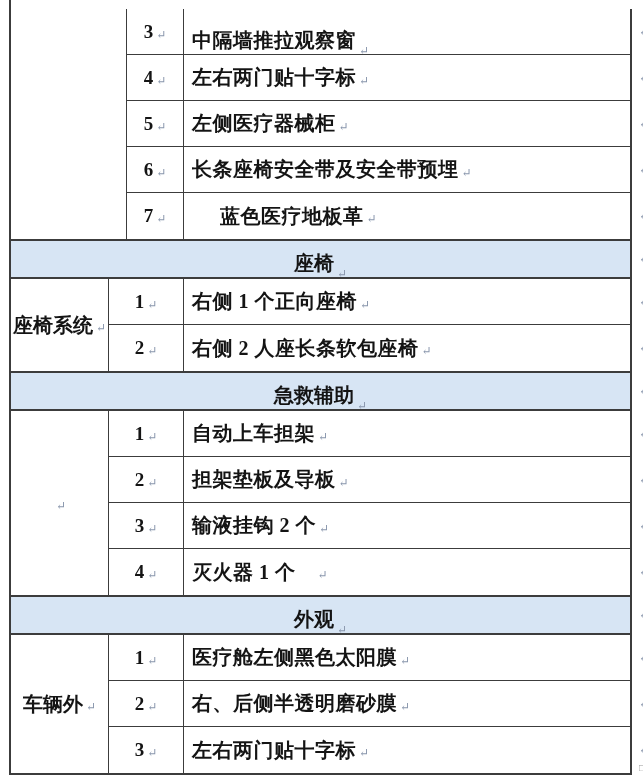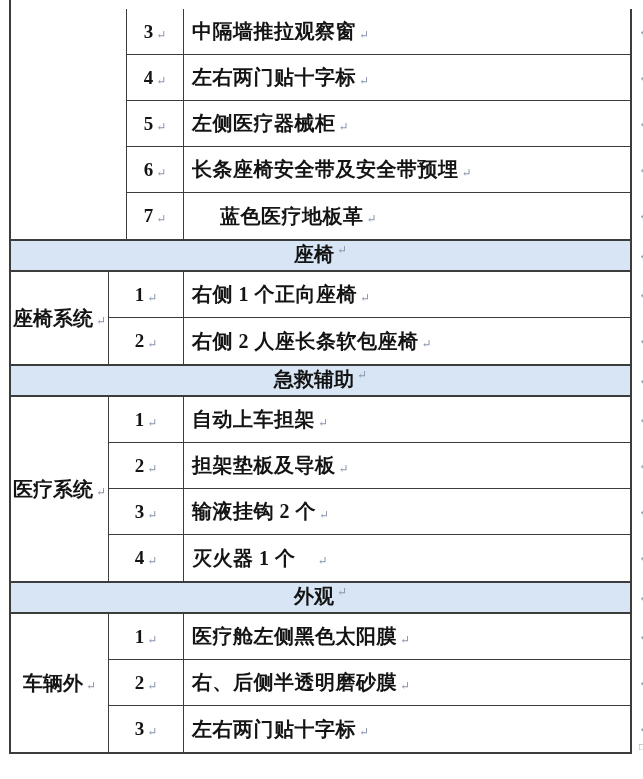--- a/index.html
+++ b/index.html
@@ -32,24 +32,24 @@
   .num{
     grid-column:2;border-right:1px solid var(--bd);border-bottom:1px solid var(--bd);
     justify-content:center;font-size:19px;font-weight:700;
   }
   .desc{
     grid-column:3;border-bottom:1px solid var(--bd);
     padding-left:8px;font-size:20px;font-weight:700;position:relative;
     letter-spacing:0.5px;white-space:nowrap;
   }
   .band{
-    box-sizing:border-box;width:623px;height:33px;
+    box-sizing:border-box;width:623px;height:40px;
     background:var(--band);
     border:2px solid var(--bd);
-    display:flex;align-items:flex-start;justify-content:center;
+    display:flex;align-items:flex-end;justify-content:center;
     font-size:20px;font-weight:700;position:relative;
   }
   .band + .grid{border-top:none;}
   .grid-last{border-bottom:2px solid var(--bd);}
   .pmark{
     font-size:12px;line-height:1;color:var(--mark);
     margin-left:3px;position:relative;top:3px;font-weight:400;
     letter-spacing:0;
   }
   .ext-mark{
@@ -68,21 +68,21 @@
 
   <div class="stub"></div>
 
   <div class="grid grid-a" style="--span:5;">
     <div class="cell cat" style="--span:5;"></div>
 
     <div class="cell num row-first-top" style="grid-row:1;">
         <span>3</span>
         <span class="pmark">↵</span>
       </div>
-    <div class="cell desc row-first-top" style="grid-row:1;">
+    <div class="cell desc row-first-top" style="grid-row:1;align-items:flex-end;">
         <span>中隔墙推拉观察窗</span>
         <span class="pmark">↵</span>
         <span class="pmark ext-mark">↵</span>
       </div>
 
     <div class="cell num" style="grid-row:2;">
         <span>4</span>
         <span class="pmark">↵</span>
       </div>
     <div class="cell desc" style="grid-row:2;">
@@ -156,21 +156,20 @@
   </div>
 
   <div class="band">
       <span>急救辅助</span>
       <span class="pmark">↵</span>
       <span class="pmark ext-mark">↵</span>
     </div>
 
   <div class="grid grid-b" style="--span:4;">
     <div class="cell cat" style="--span:4;">
-        <span>医疗系统</span>
         <span class="pmark">↵</span>
       </div>
 
     <div class="cell num" style="grid-row:1;">
         <span>1</span>
         <span class="pmark">↵</span>
       </div>
     <div class="cell desc" style="grid-row:1;">
         <span>自动上车担架</span>
         <span class="pmark">↵</span>

